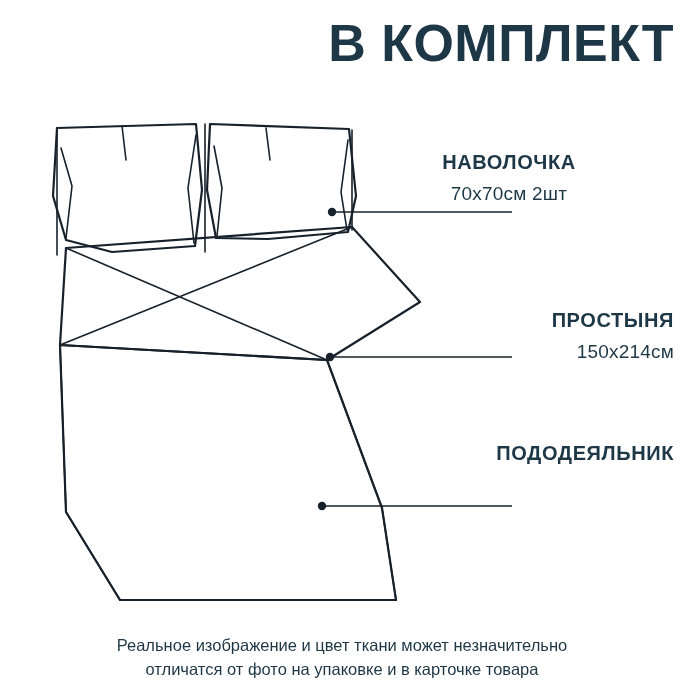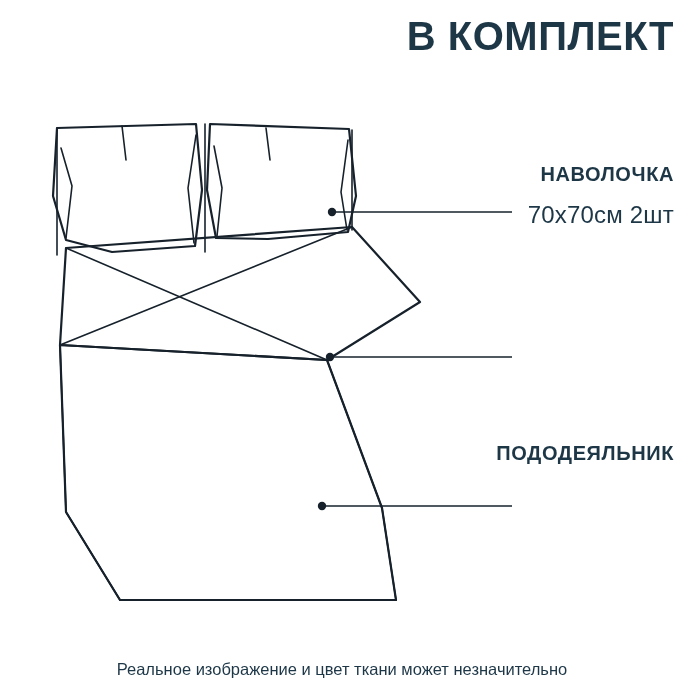--- a/index.html
+++ b/index.html
@@ -19,21 +19,21 @@
     position: relative;
     width: 700px;
     height: 700px;
   }
   .title {
     position: absolute;
     top: 14px;
     right: 26px;
     width: 420px;
     text-align: right;
-    font-size: 40px;
+    font-size: 52px;
     line-height: 1.12;
     font-weight: bold;
     letter-spacing: 0.5px;
     color: #1d3747;
     text-transform: uppercase;
   }
   .title .line {
     display: block;
     white-space: nowrap;
   }
@@ -44,31 +44,32 @@
   }
   .callout .label {
     font-size: 20px;
     font-weight: bold;
     letter-spacing: 0.6px;
     text-transform: uppercase;
     line-height: 1.2;
     white-space: nowrap;
   }
   .callout .size {
-    font-size: 24px;
+    font-size: 19px;
     font-weight: normal;
     letter-spacing: 0.2px;
     line-height: 1.25;
-    margin-top: 14px;
+    margin-top: 8px;
     white-space: nowrap;
   }
   #callout-pillowcase {
-    top: 162px;
+    top: 150px;
     right: 26px;
     width: 330px;
+    text-align: center;
   }
   #callout-sheet {
     top: 308px;
     right: 26px;
     width: 330px;
   }
   #callout-duvet {
     top: 441px;
     right: 26px;
     width: 330px;
@@ -158,22 +159,27 @@
     <line class="leader" x1="322" y1="506" x2="512" y2="506"></line>
     <circle class="dot" cx="322" cy="506" r="4.2"></circle>
 
   </svg>
 
   <div class="callout" id="callout-pillowcase">
     <div class="label">Наволочка</div>
     <div class="size">70х70см 2шт</div>
   </div>
 
+  <div class="callout" id="callout-sheet">
+    <div class="label">Простыня</div>
+    <div class="size">150х214см</div>
+  </div>
 
   <div class="callout" id="callout-duvet">
     <div class="label">Пододеяльник</div>
   </div>
 
   <div class="footer">
     <span class="line">Реальное изображение и цвет ткани может незначительно</span>
+    <span class="line">отличатся от фото на упаковке и в карточке товара</span>
   </div>
 
 </div>
 
 </body></html>

